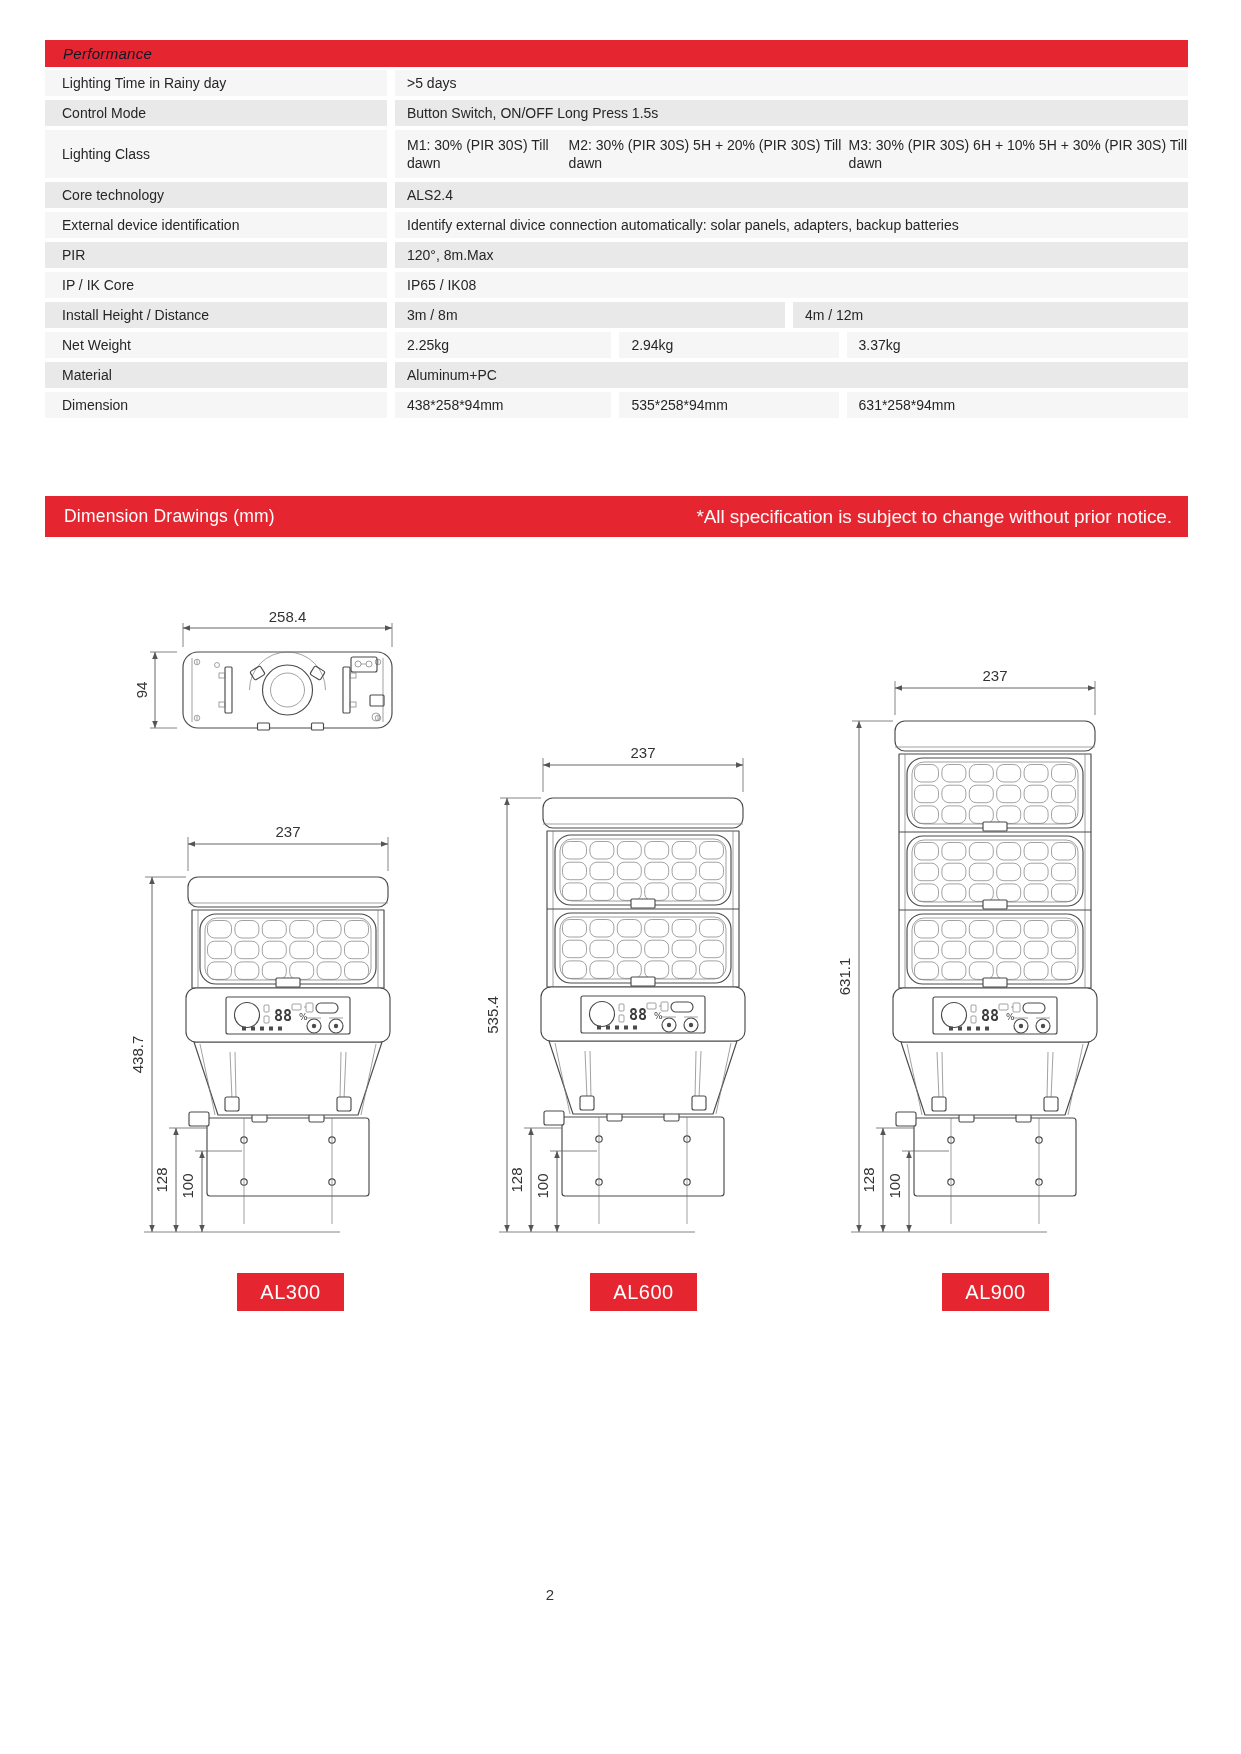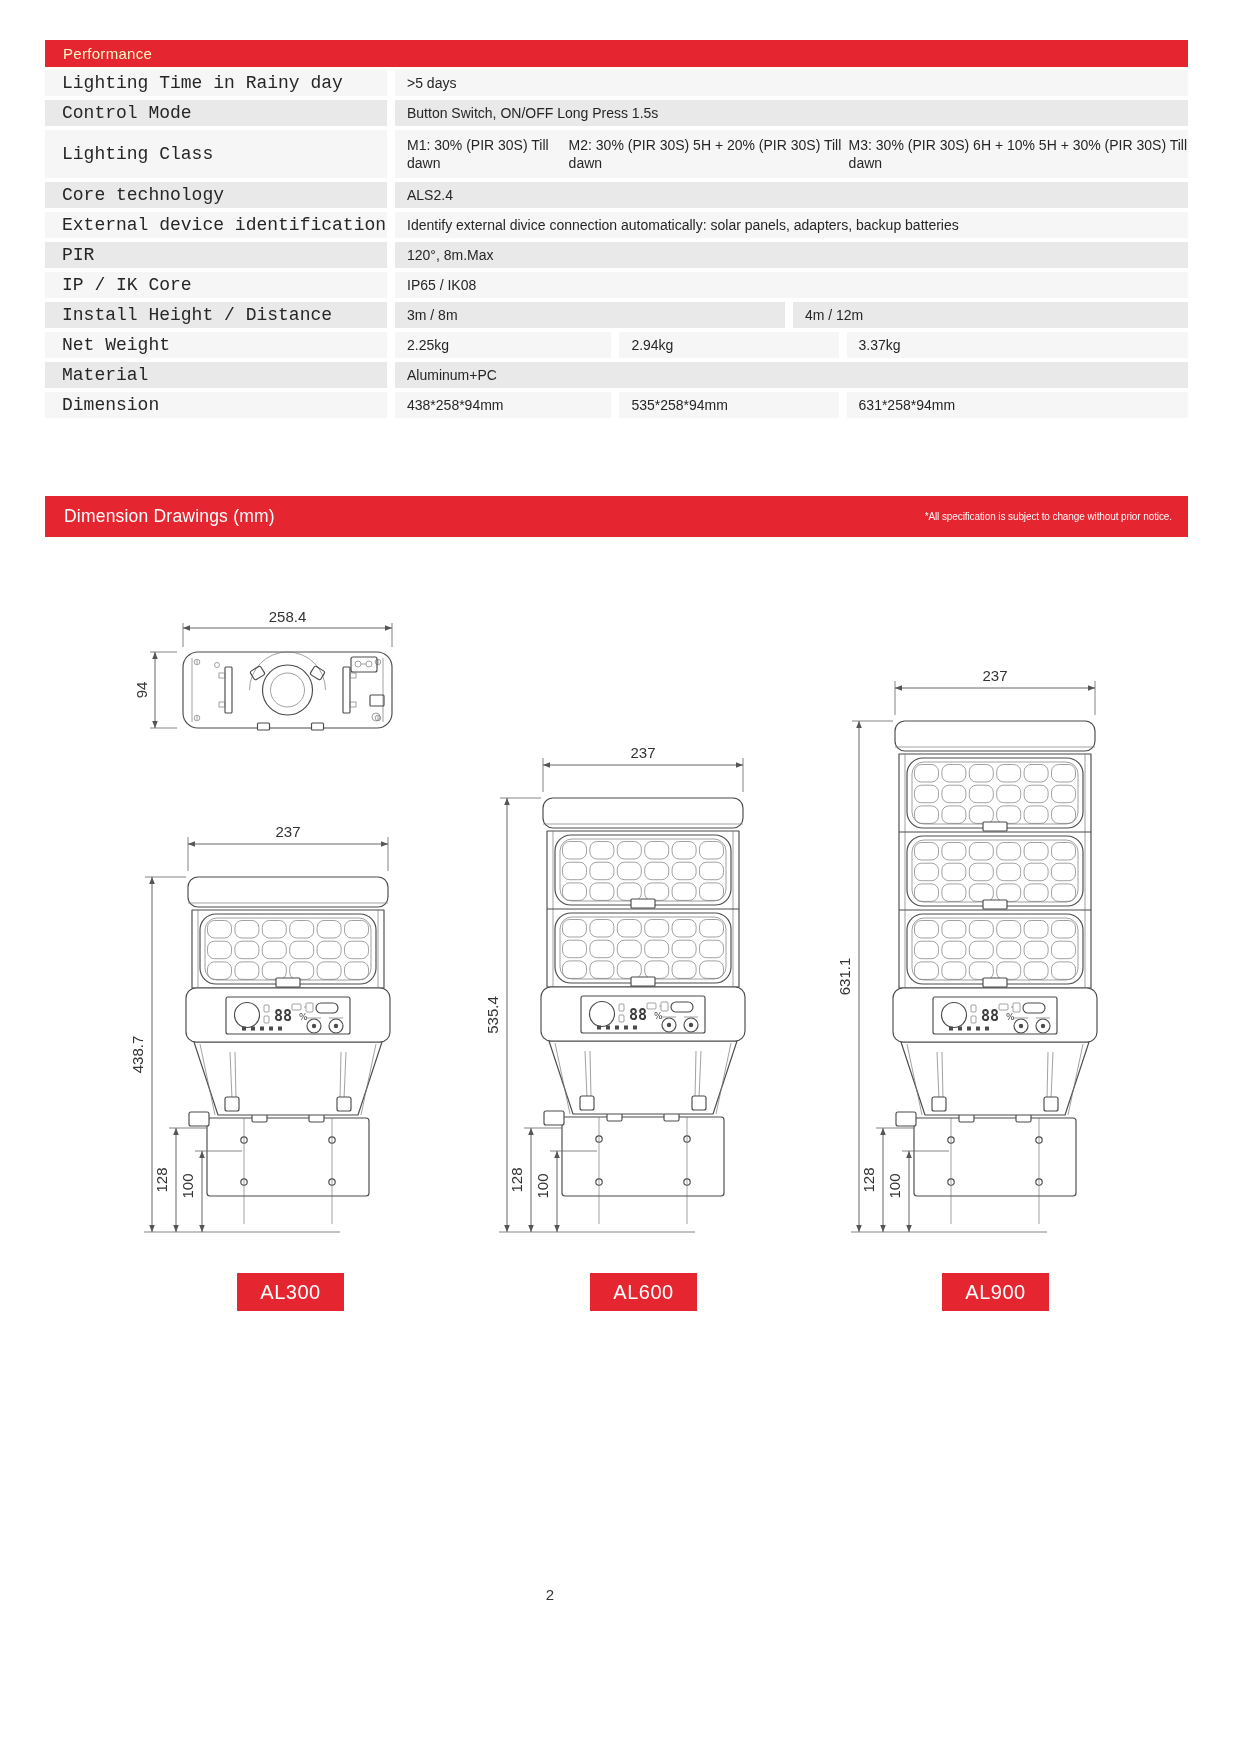--- a/index.html
+++ b/index.html
@@ -1,40 +1,40 @@
 <!DOCTYPE html>
 <html style="--red: #e5252f;"><head>
 <meta charset="utf-8">
 <style>
   html,body{margin:0;padding:0;background:#ffffff;}
   .page{position:relative;width:1241px;height:1754px;background:#fff;
         font-family:"Liberation Sans",sans-serif;color:#262626;overflow:hidden;}
 
   
   .spec-table{position:absolute;left:45px;top:40px;width:1143px;}
-  .table-header{height:27px;background:var(--red);color:#fef9c3;display:flex;align-items:center;
-                padding-left:18px;font-size:15px;letter-spacing:.3px;margin-bottom:3px;}
+  .table-header{height:27px;background:var(--red);color:#0f172a;display:flex;align-items:center;
+                padding-left:18px;font-size:15px;letter-spacing:.3px;margin-bottom:3px;font-style:italic;}
   .row{display:flex;gap:8px;margin-bottom:4px;}
   .lbl{width:325px;min-height:26px;display:flex;align-items:center;padding-left:17px;
-       font-size:18px;flex-shrink:0;font-family:Liberation Mono, monospace;}
+       font-size:14px;flex-shrink:0;}
   .vals{flex:1;display:flex;gap:8px;}
   .cell{min-height:26px;display:flex;align-items:center;padding-left:12px;font-size:14px;}
   .cell.multi{flex-direction:row;align-items:flex-start;justify-content:center;
               padding:6px 0 6px 12px;line-height:18px;}
   .bg-a .lbl,.bg-a .cell{background:#f6f6f6;}
   .bg-b .lbl,.bg-b .cell{background:#e9e9e9;}
   .c-full{flex:1;}
   .c1{flex:219 1 0;} .c2{flex:222 1 0;} .c3{flex:353 1 0;}
 
   
   .banner{position:absolute;left:45px;top:496px;width:1143px;height:41px;background:var(--red);
           display:flex;align-items:center;justify-content:space-between;padding:0 16px 0 19px;
           box-sizing:border-box;color:#ffffff;}
   .banner .title{font-size:17.5px;letter-spacing:.2px;}
-  .banner .note{font-size:10px;letter-spacing:-0.1px;opacity:.97;}
+  .banner .note{font-size:19px;letter-spacing:-0.1px;opacity:.97;}
 
   
   .drawing-svg{position:absolute;}
   .model-label{position:absolute;top:1273px;width:107px;height:38px;background:var(--red);
                color:#fff;display:flex;align-items:center;justify-content:center;
                font-size:20px;letter-spacing:.5px;}
   .page-number{position:absolute;top:1586px;left:490px;width:120px;text-align:center;
                font-size:15px;color:#333;}
 
   :root{--red:#e5252f;}

